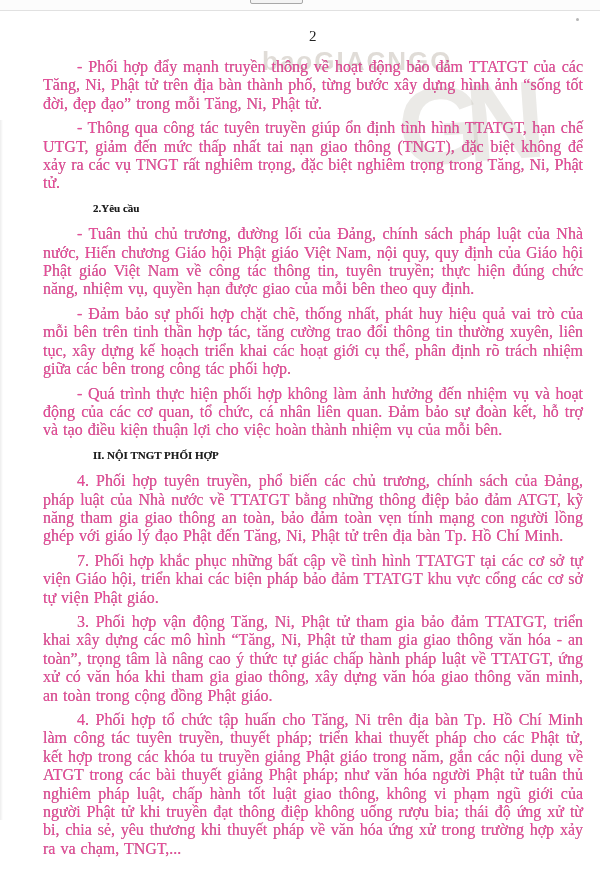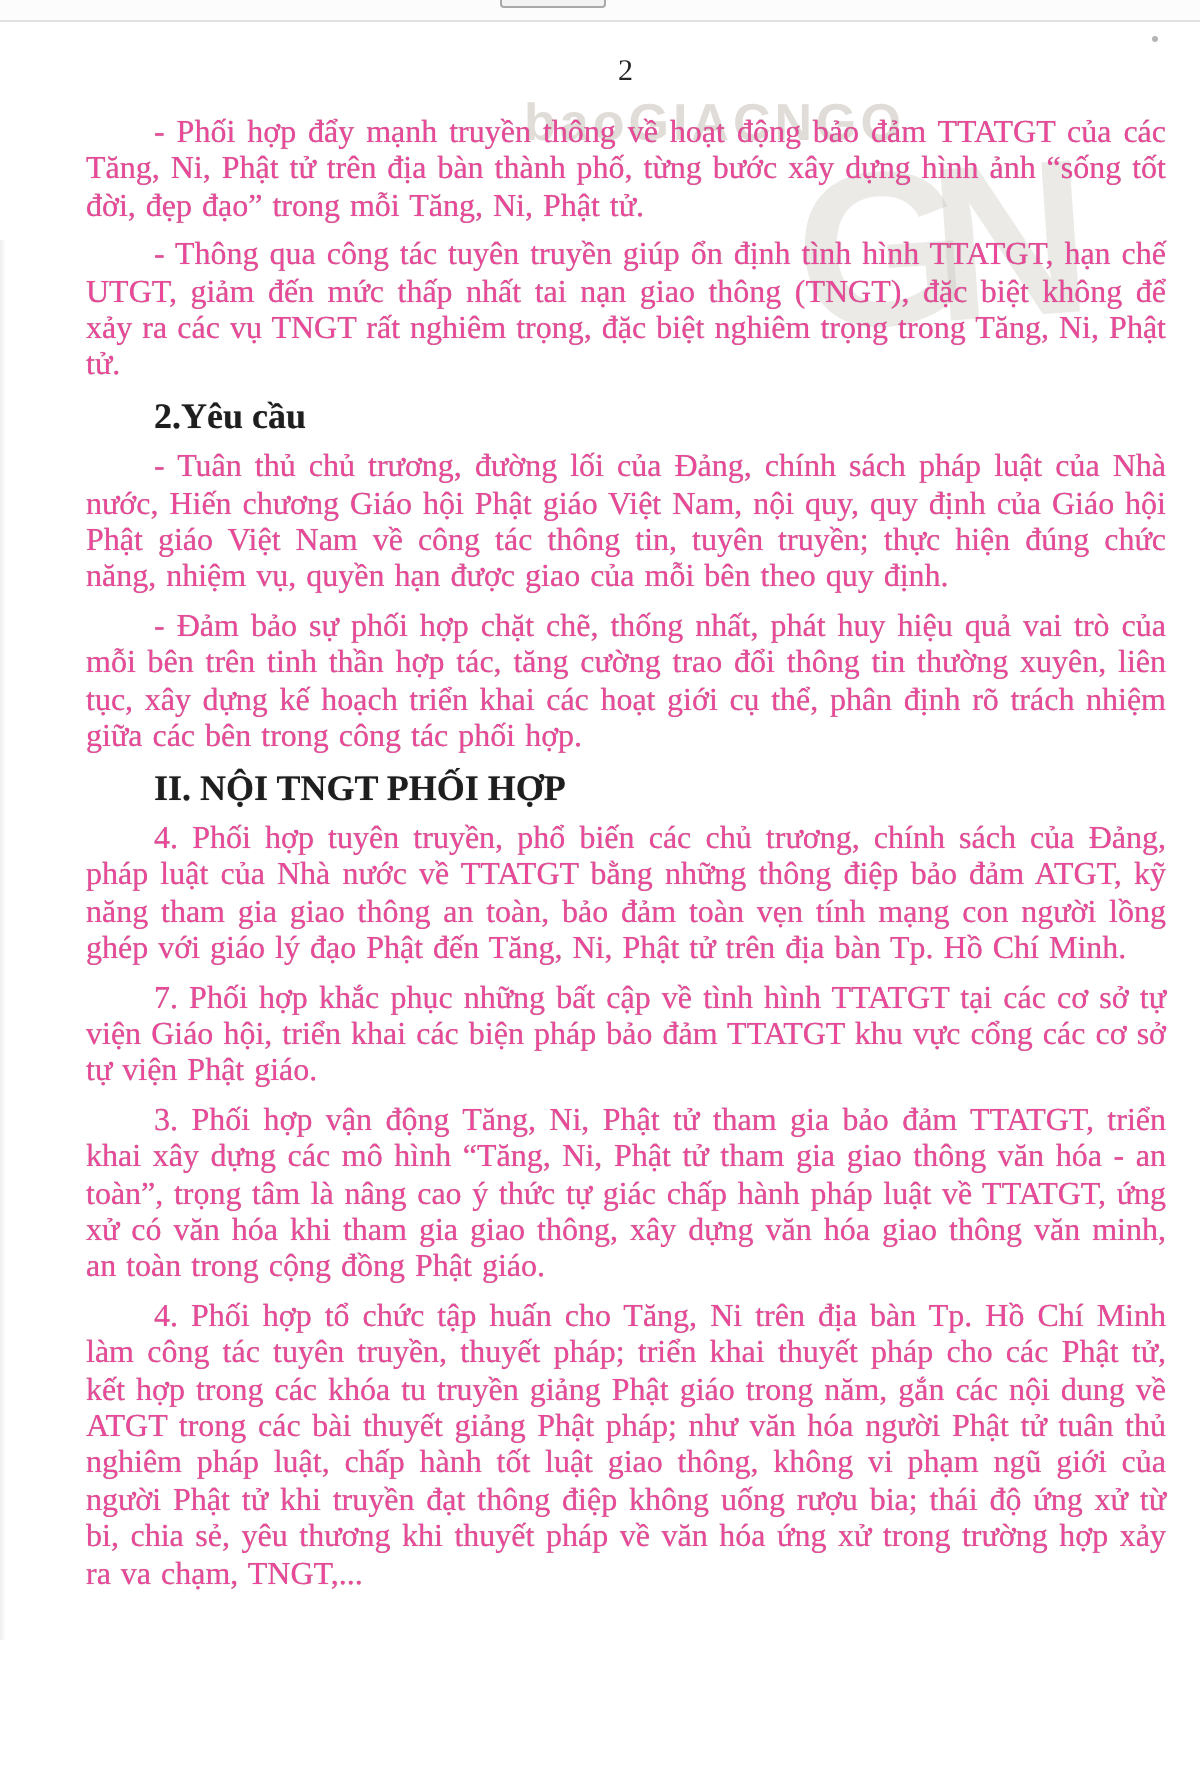--- a/index.html
+++ b/index.html
@@ -63,23 +63,23 @@
     line-height: 18.4px;
     text-align: justify;
     text-indent: 34px;
     margin-bottom: 6px;
     word-spacing: 1px;
     color: #ec4899;
     text-shadow: 0 0 0.4px rgba(0,0,0,0.45);
   }
   .heading {
     font-weight: bold;
-    font-size: 18px;
+    font-size: 11px;
     line-height: 18.4px;
-    margin-left: 34px;
+    margin-left: 50px;
     margin-top: 3px;
     margin-bottom: 8px;
     text-shadow: 0 0 0.4px rgba(0,0,0,0.5);
   }
   
   .watermark-text {
     position: absolute;
     left: 262px; top: 46px;
     font-family: "Liberation Sans", sans-serif;
     font-weight: bold;
@@ -117,19 +117,20 @@
 
 <div class="page">
   <div class="content">
     <div class="page-number">2</div>
 
     <p class="para">- Phối hợp đẩy mạnh truyền thông về hoạt động bảo đảm TTATGT của các Tăng, Ni, Phật tử trên địa bàn thành phố, từng bước xây dựng hình ảnh “sống tốt đời, đẹp đạo” trong mỗi Tăng, Ni, Phật tử.</p>
     <p class="para">- Thông qua công tác tuyên truyền giúp ổn định tình hình TTATGT, hạn chế UTGT, giảm đến mức thấp nhất tai nạn giao thông (TNGT), đặc biệt không để xảy ra các vụ TNGT rất nghiêm trọng, đặc biệt nghiêm trọng trong Tăng, Ni, Phật tử.</p>
     <p class="heading">2.Yêu cầu</p>
     <p class="para">- Tuân thủ chủ trương, đường lối của Đảng, chính sách pháp luật của Nhà nước, Hiến chương Giáo hội Phật giáo Việt Nam, nội quy, quy định của Giáo hội Phật giáo Việt Nam về công tác thông tin, tuyên truyền; thực hiện đúng chức năng, nhiệm vụ, quyền hạn được giao của mỗi bên theo quy định.</p>
     <p class="para">- Đảm bảo sự phối hợp chặt chẽ, thống nhất, phát huy hiệu quả vai trò của mỗi bên trên tinh thần hợp tác, tăng cường trao đổi thông tin thường xuyên, liên tục, xây dựng kế hoạch triển khai các hoạt giới cụ thể, phân định rõ trách nhiệm giữa các bên trong công tác phối hợp.</p>
+    <p class="para">- Quá trình thực hiện phối hợp không làm ảnh hưởng đến nhiệm vụ và hoạt động của các cơ quan, tổ chức, cá nhân liên quan. Đảm bảo sự đoàn kết, hỗ trợ và tạo điều kiện thuận lợi cho việc hoàn thành nhiệm vụ của mỗi bên.</p>
     <p class="heading">II. NỘI TNGT PHỐI HỢP</p>
     <p class="para">4. Phối hợp tuyên truyền, phổ biến các chủ trương, chính sách của Đảng, pháp luật của Nhà nước về TTATGT bằng những thông điệp bảo đảm ATGT, kỹ năng tham gia giao thông an toàn, bảo đảm toàn vẹn tính mạng con người lồng ghép với giáo lý đạo Phật đến Tăng, Ni, Phật tử trên địa bàn Tp. Hồ Chí Minh.</p>
     <p class="para">7. Phối hợp khắc phục những bất cập về tình hình TTATGT tại các cơ sở tự viện Giáo hội, triển khai các biện pháp bảo đảm TTATGT khu vực cổng các cơ sở tự viện Phật giáo.</p>
     <p class="para">3. Phối hợp vận động Tăng, Ni, Phật tử tham gia bảo đảm TTATGT, triển khai xây dựng các mô hình “Tăng, Ni, Phật tử tham gia giao thông văn hóa - an toàn”, trọng tâm là nâng cao ý thức tự giác chấp hành pháp luật về TTATGT, ứng xử có văn hóa khi tham gia giao thông, xây dựng văn hóa giao thông văn minh, an toàn trong cộng đồng Phật giáo.</p>
     <p class="para">4. Phối hợp tổ chức tập huấn cho Tăng, Ni trên địa bàn Tp. Hồ Chí Minh làm công tác tuyên truyền, thuyết pháp; triển khai thuyết pháp cho các Phật tử, kết hợp trong các khóa tu truyền giảng Phật giáo trong năm, gắn các nội dung về ATGT trong các bài thuyết giảng Phật pháp; như văn hóa người Phật tử tuân thủ nghiêm pháp luật, chấp hành tốt luật giao thông, không vi phạm ngũ giới của người Phật tử khi truyền đạt thông điệp không uống rượu bia; thái độ ứng xử từ bi, chia sẻ, yêu thương khi thuyết pháp về văn hóa ứng xử trong trường hợp xảy ra va chạm, TNGT,...</p>
   </div>
 </div>
 
 </body></html>

